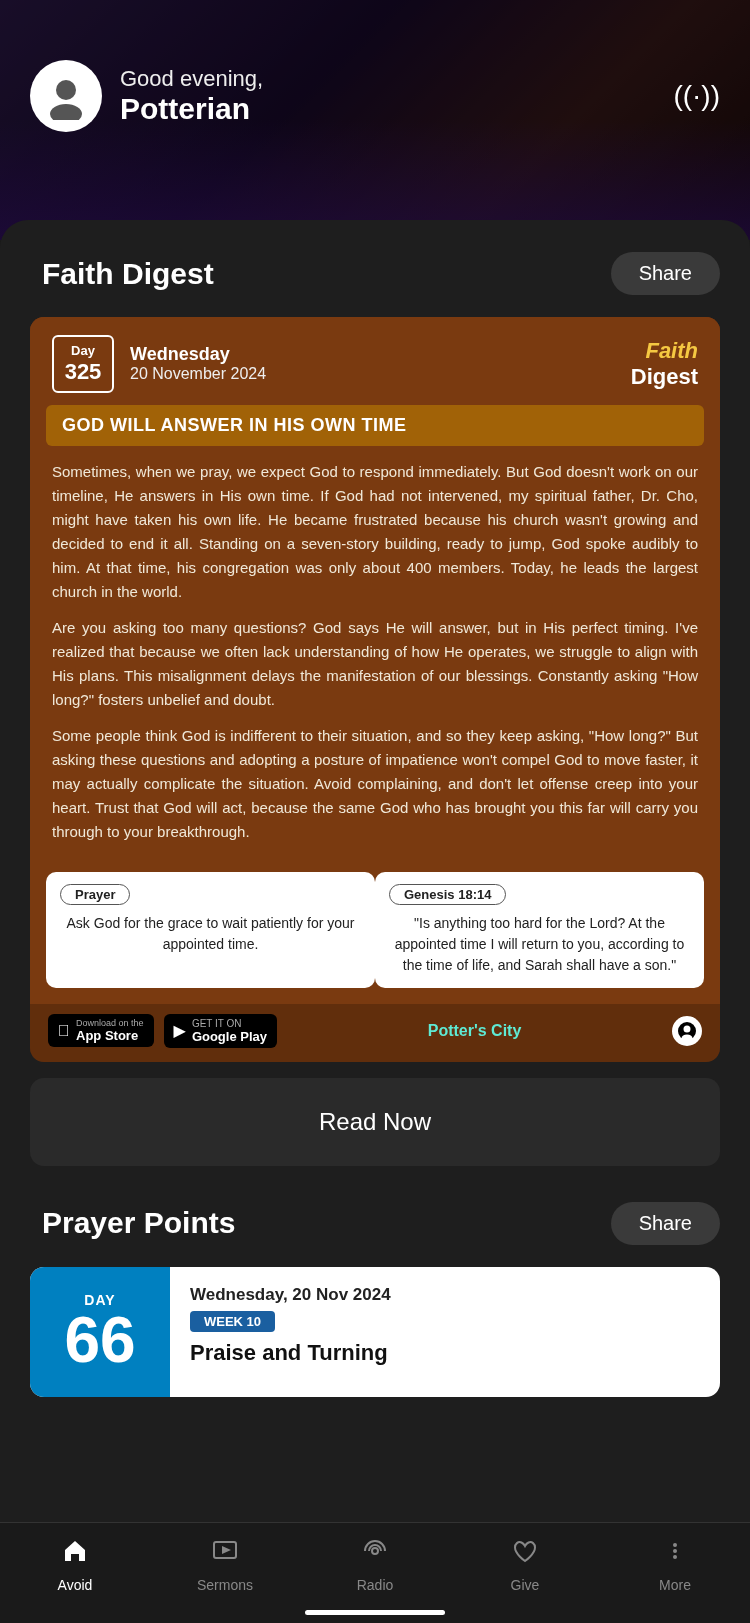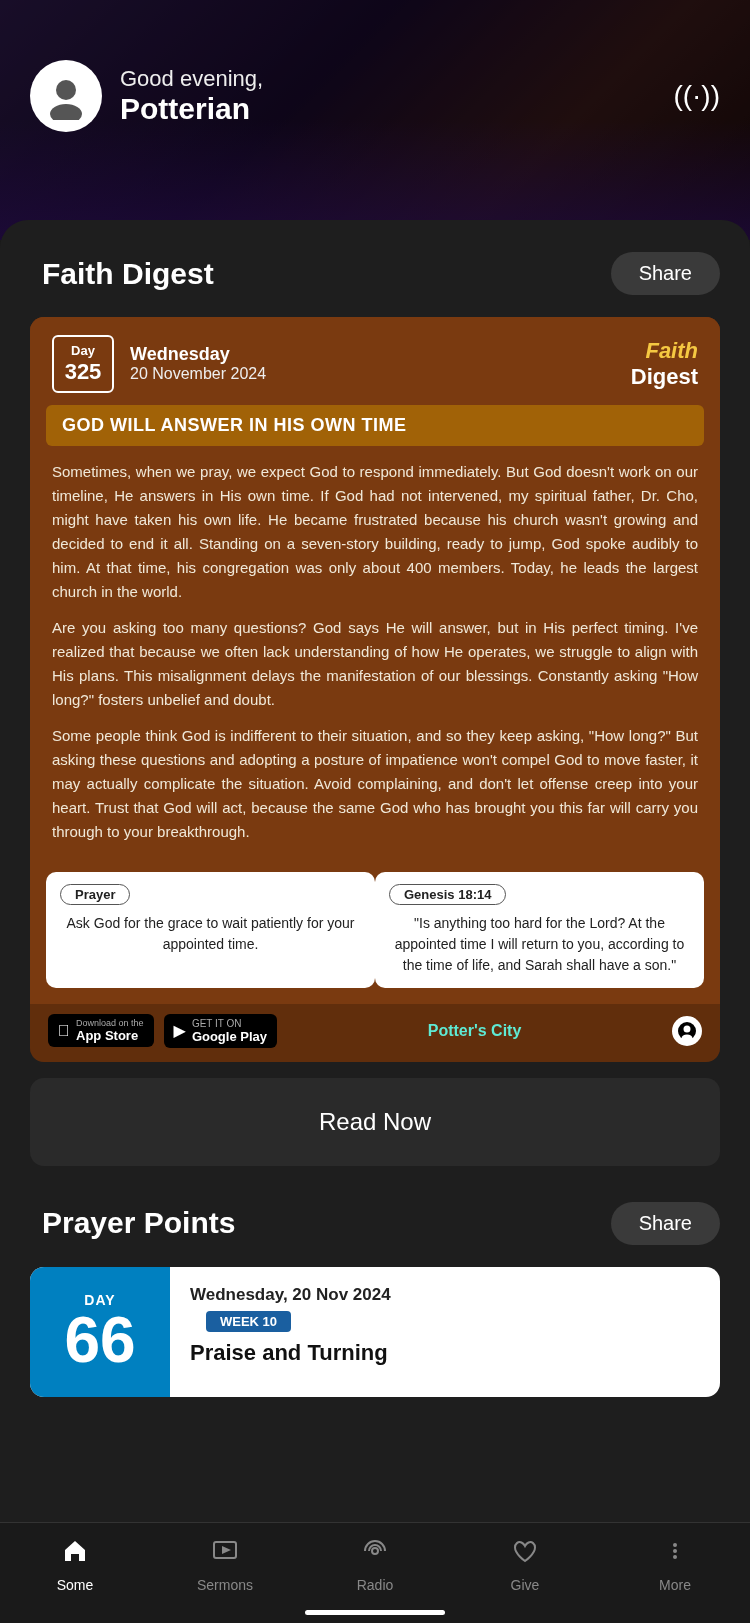--- a/index.html
+++ b/index.html
@@ -337,21 +337,20 @@
     }
     .week-badge {
       background: #1a5fa0;
       color: #fff;
       font-size: 13px;
       font-weight: 700;
       padding: 3px 14px;
       border-radius: 4px;
       display: inline-block;
       margin-bottom: 8px;
-      margin-left: 16px;
     }
     .prayer-title {
       font-size: 22px;
       font-weight: 800;
       color: #111;
     }
 
     
     .bottom-nav {
       position: fixed;
@@ -523,21 +522,21 @@
   <div class="spacer-bottom"></div>
 </div>
 
 <nav class="bottom-nav">
   <div class="nav-item active">
     <span class="nav-icon">
       <svg width="28" height="28" viewBox="0 0 28 28" fill="none">
         <path d="M4 13L14 4L24 13V24H18V17H10V24H4V13Z" fill="white"></path>
       </svg>
     </span>
-    <span class="nav-label">Some</span>
+    <span class="nav-label">Avoid</span>
   </div>
   <div class="nav-item">
     <span class="nav-icon">
       <svg width="28" height="28" viewBox="0 0 28 28" fill="none">
         <rect x="3" y="5" width="22" height="16" rx="2" stroke="#888" stroke-width="2" fill="none"></rect>
         <polygon points="11,9 11,17 20,13" fill="#888"></polygon>
       </svg>
     </span>
     <span class="nav-label">Sermons</span>
   </div>

